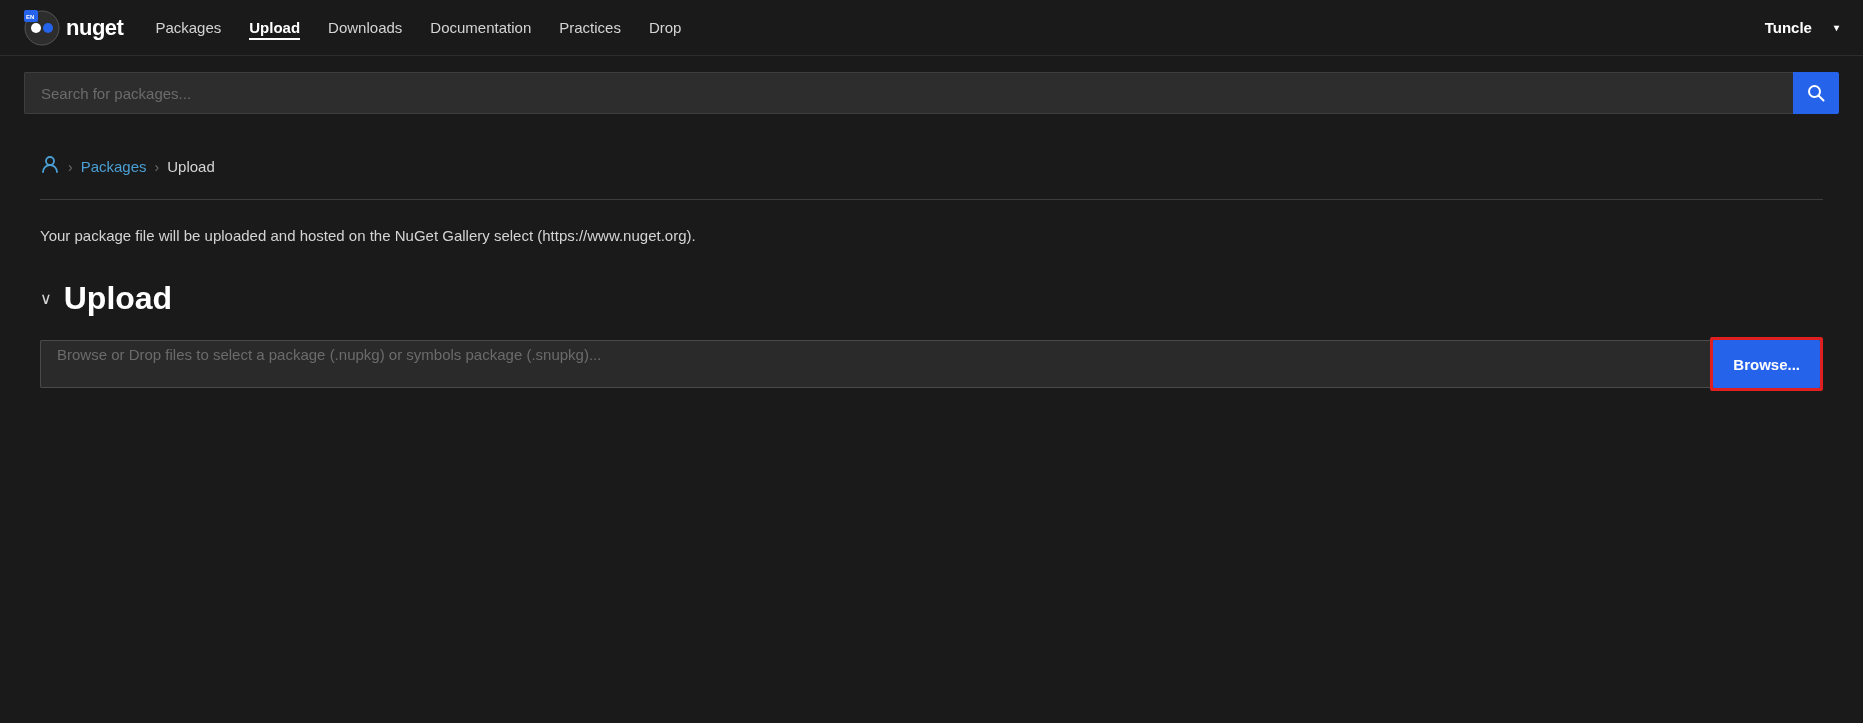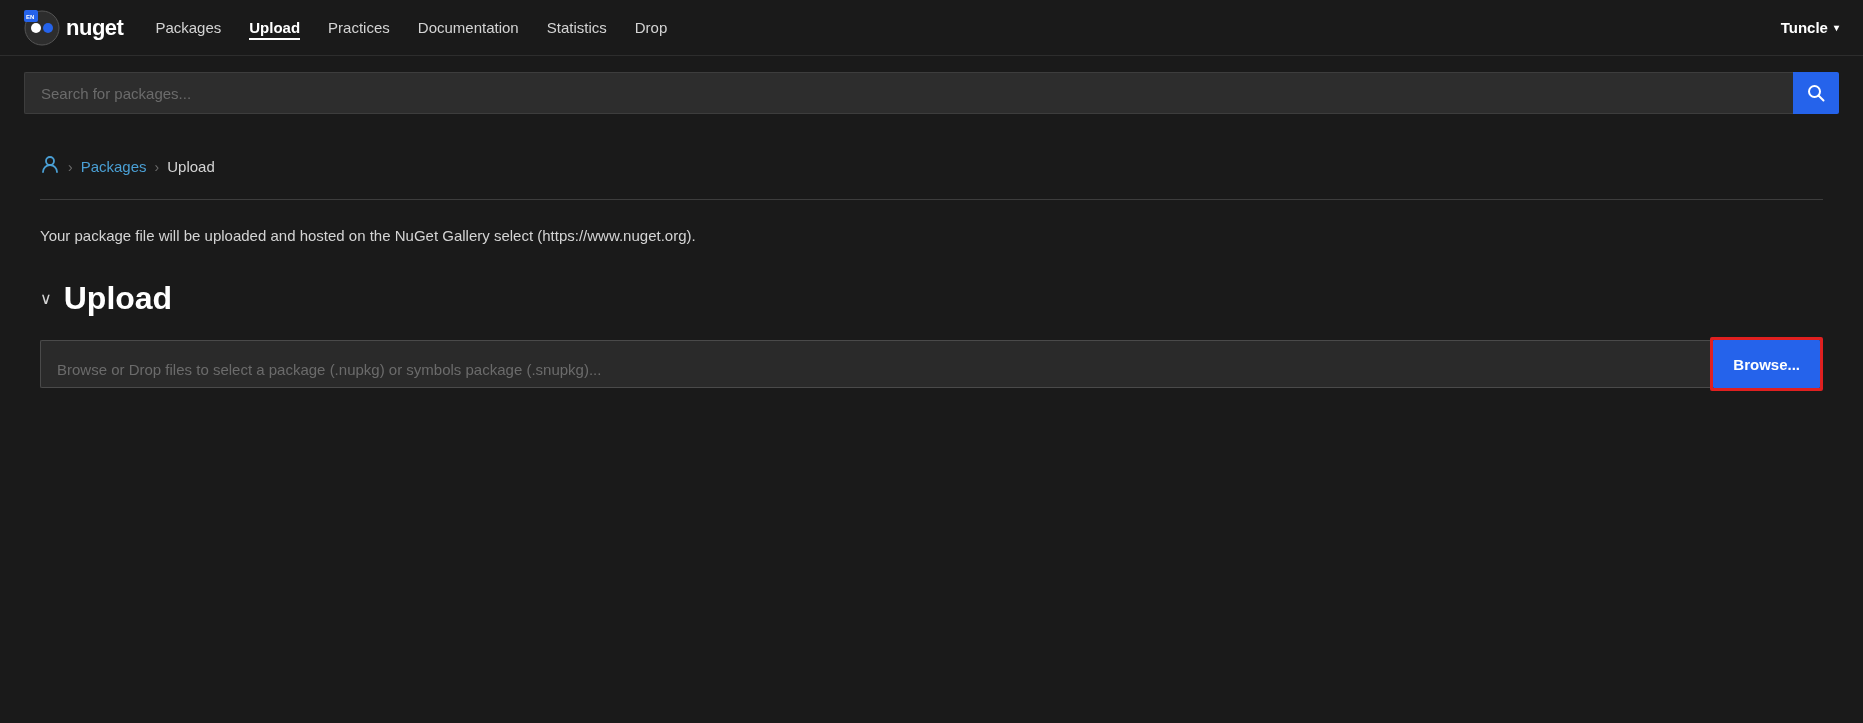--- a/index.html
+++ b/index.html
@@ -68,21 +68,21 @@
     .nav-link.active {
       color: #ffffff;
       font-weight: 600;
       border-bottom: 2px solid #ffffff;
       padding-bottom: 2px;
     }
 
     .user-menu {
       display: flex;
       align-items: center;
-      gap: 6px;
+      gap: 22px;
       color: #ffffff;
       font-size: 15px;
       font-weight: 600;
       cursor: pointer;
       margin-left: auto;
     }
 
     .user-menu .chevron {
       font-size: 10px;
       color: #ffffff;
@@ -219,21 +219,21 @@
       margin-top: 8px;
     }
 
     .file-drop-input {
       flex: 1;
       background-color: #2a2a2a;
       border: 1px solid #4a4a4a;
       border-right: none;
       color: #6b6b6b;
       font-size: 15px;
-      padding: 20px 16px;
+      padding: 5px 16px;
       height: 48px;
       border-radius: 2px 0 0 2px;
       outline: none;
       cursor: default;
     }
 
     .browse-btn-wrapper {
       border: 3px solid #e02020;
       border-radius: 2px;
     }
@@ -267,23 +267,23 @@
         <rect x="0" y="0" width="14" height="12" rx="2" fill="#2563eb"></rect>
         <text x="2" y="9" font-size="6" fill="#fff" font-weight="bold">EN</text>
       </svg>
     </div>
     <span class="logo-text">nuget</span>
   </a>
 
   <div class="nav-links">
     <a class="nav-link" href="#">Packages</a>
     <a class="nav-link active" href="#">Upload</a>
+    <a class="nav-link" href="#">Downloads</a>
+    <a class="nav-link" href="#">Documentation</a>
     <a class="nav-link" href="#">Practices</a>
-    <a class="nav-link" href="#">Documentation</a>
-    <a class="nav-link" href="#">Statistics</a>
     <a class="nav-link" href="#">Drop</a>
   </div>
 
   <div class="user-menu">
     <span>Tuncle</span>
     <span class="chevron">▾</span>
   </div>
 </nav>
 
 <div class="search-section">

